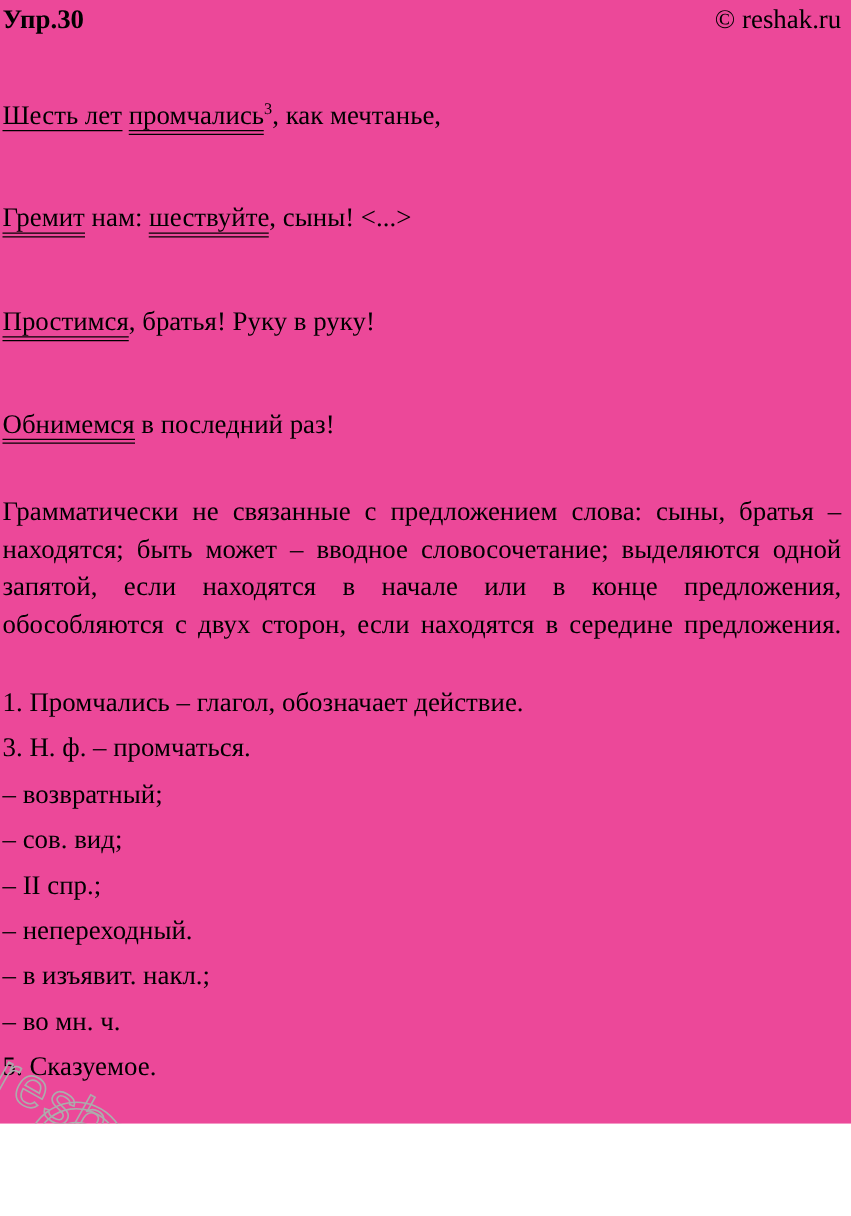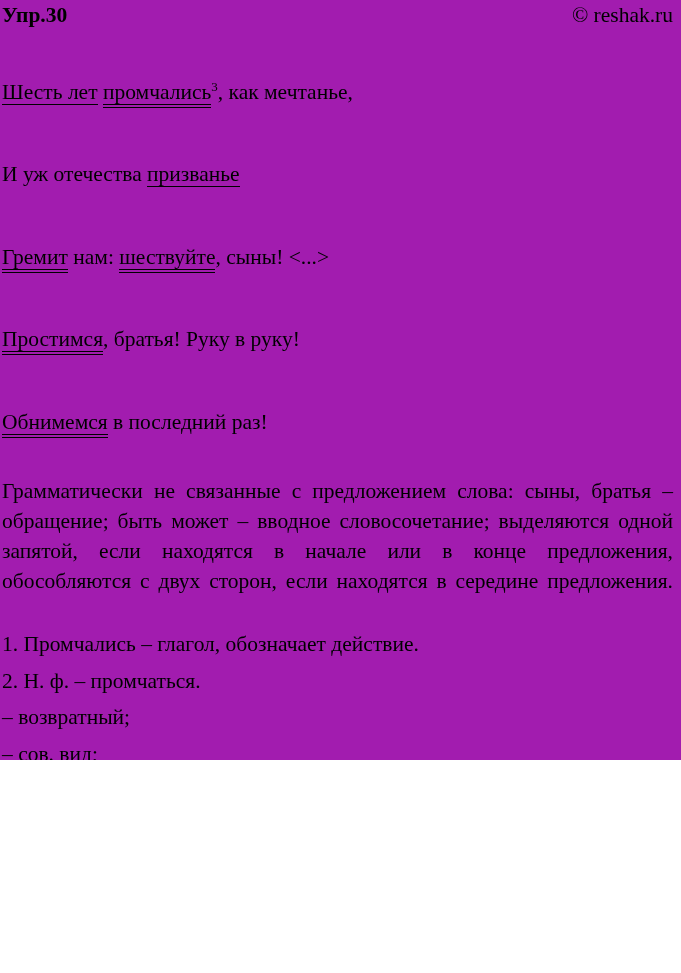--- a/index.html
+++ b/index.html
@@ -1,23 +1,23 @@
 <!DOCTYPE html>
 <html><head>
 <meta charset="utf-8">
 <style>
   * { box-sizing: border-box; }
   html, body { margin: 0; padding: 0; background: #ffffff; }
 
   .page {
     position: relative;
     width: 681px;
-    height: 760px;
+    height: 899px;
     overflow: hidden;
-    background: #a21caf;
+    background: #ec4899;
     color: #000000;
     font-family: "Liberation Serif", "DejaVu Serif", serif;
     font-size: 21.5px;
     padding: 2px 8px 0 2px;
   }
 
   .header {
     display: flex;
     justify-content: space-between;
     align-items: baseline;
@@ -71,39 +71,38 @@
 
 <div class="page">
 
   <div class="header">
     <span class="ex-num">Упр.30</span>
     <span class="copyright">© reshak.ru</span>
   </div>
 
   <div class="stanza">
       <div class="poem-line"><span class="u-single">Шесть лет</span><span> </span><span class="u-double">промчались</span><sup>3</sup><span>, как мечтанье,</span></div>
-      <div class="poem-line"><span>И уж отечества </span><span class="u-single">призванье</span></div>
       <div class="poem-line"><span class="u-double">Гремит</span><span> нам: </span><span class="u-double">шествуйте</span><span>, сыны! &lt;...&gt;</span></div>
     </div>
 
   <div class="stanza">
       <div class="poem-line"><span class="u-double">Простимся</span><span>, братья! Руку в руку!</span></div>
       <div class="poem-line"><span class="u-double">Обнимемся</span><span> в последний раз!</span></div>
     </div>
 
   <div class="explanation">
       <div class="para-line">Грамматически не связанные с предложением слова: сыны, братья –</div>
-      <div class="para-line">обращение; быть может – вводное словосочетание; выделяются одной</div>
+      <div class="para-line">находятся; быть может – вводное словосочетание; выделяются одной</div>
       <div class="para-line">запятой, если находятся в начале или в конце предложения,</div>
       <div class="para-line">обособляются с двух сторон, если находятся в середине предложения.</div>
     </div>
 
   <div class="analysis">
       <div class="analysis-line">1. Промчались – глагол, обозначает действие.</div>
-      <div class="analysis-line">2. Н. ф. – промчаться.</div>
+      <div class="analysis-line">3. Н. ф. – промчаться.</div>
       <div class="analysis-line">– возвратный;</div>
       <div class="analysis-line">– сов. вид;</div>
       <div class="analysis-line">– II спр.;</div>
       <div class="analysis-line">– непереходный.</div>
       <div class="analysis-line">– в изъявит. накл.;</div>
       <div class="analysis-line">– во мн. ч.</div>
       <div class="analysis-line">5. Сказуемое.</div>
     </div>
 
   <div class="wm wm-text" style="-webkit-text-stroke: 1.3px rgb(172, 172, 172);">reshak.ru</div>

